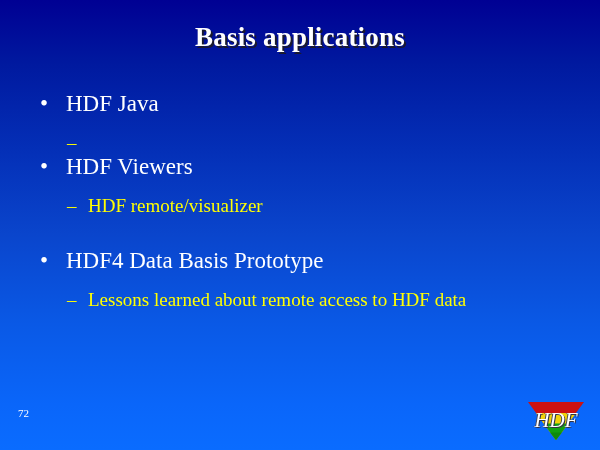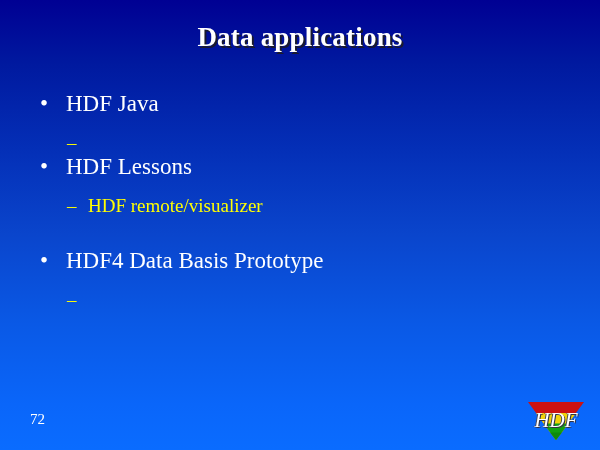--- a/index.html
+++ b/index.html
@@ -92,25 +92,24 @@
     line-height: 28px;
     color: #ffff00;
   }
 
   .gap { height: 22px; }
 
   
   .page-number {
     position: absolute;
     left: 18px;
-    bottom: 22px;
-    font-size: 15px;
+    bottom: 28px;
+    font-size: 11px;
     color: #ffffff;
     line-height: 18px;
-    margin-left: 12px;
   }
 
   .logo {
     position: absolute;
     right: 14px;
     bottom: 8px;
     width: 60px;
     height: 42px;
   }
   .logo svg { display: block; }
@@ -127,56 +126,57 @@
     letter-spacing: 0px;
     text-shadow: 1px 1px 0 #333344, -1px 0 0 #4b4b5a;
     line-height: 21px;
   }
 </style>
 </head>
 <body>
 
 <div class="slide">
 
-  <div class="slide-title">Data applications</div>
+  <div class="slide-title">Basis applications</div>
 
   <div class="body">
 
     <div class="group">
       <div class="bullet-l1">
         <span class="marker">•</span>
         <span>HDF Java</span>
       </div>
       <div class="bullet-l2">
         <span class="marker">–</span>
       </div>
     </div>
 
     <div class="gap"></div>
 
     <div class="group">
       <div class="bullet-l1">
         <span class="marker">•</span>
-        <span>HDF Lessons</span>
+        <span>HDF Viewers</span>
       </div>
       <div class="bullet-l2">
         <span class="marker">–</span>
         <span>HDF remote/visualizer</span>
       </div>
     </div>
 
     <div class="gap"></div>
 
     <div class="group">
       <div class="bullet-l1">
         <span class="marker">•</span>
         <span>HDF4 Data Basis Prototype</span>
       </div>
       <div class="bullet-l2">
         <span class="marker">–</span>
+        <span>Lessons learned about remote access to HDF data</span>
       </div>
     </div>
 
   </div>
 
   <div class="page-number">72</div>
 
   <div class="logo">
     <span>
       <svg width="60" height="42" viewBox="0 0 60 42" xmlns="http://www.w3.org/2000/svg">

